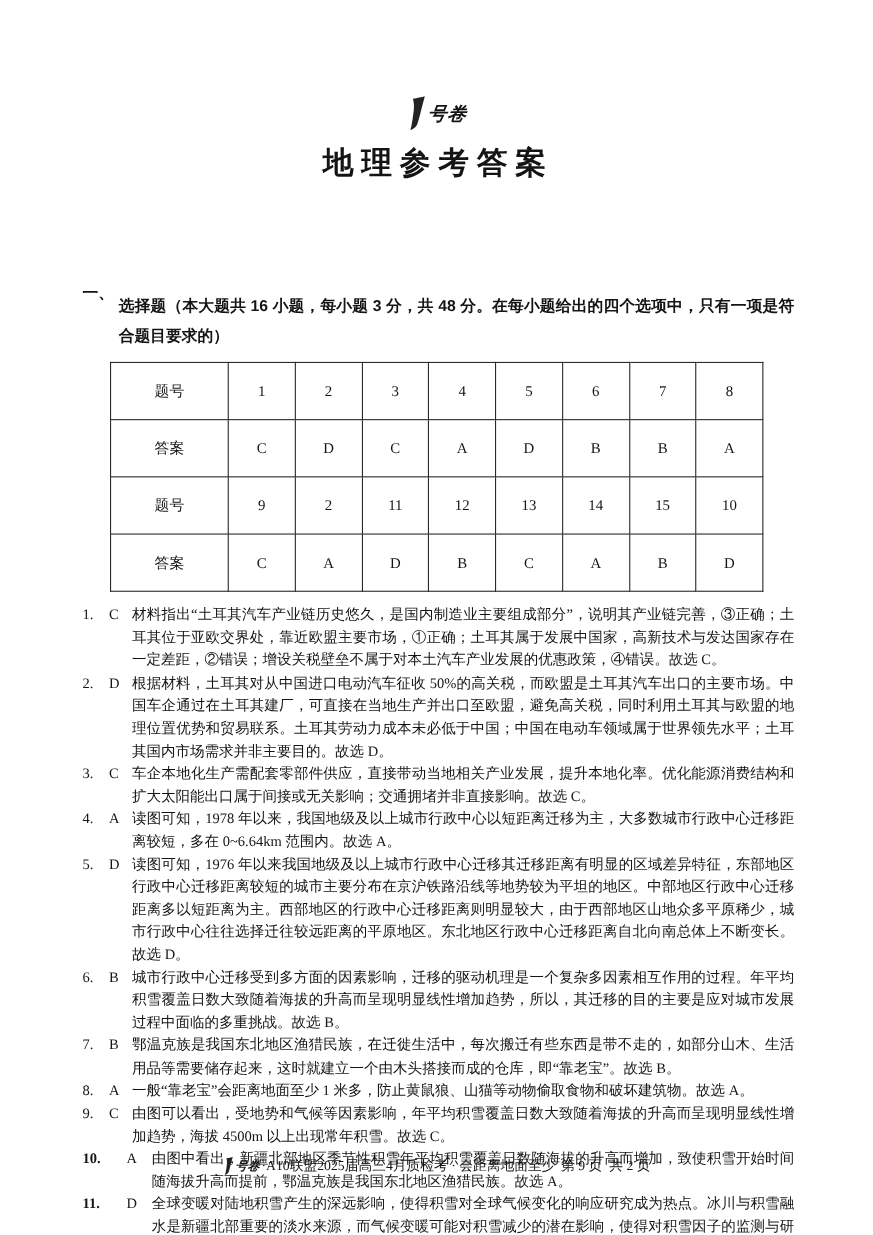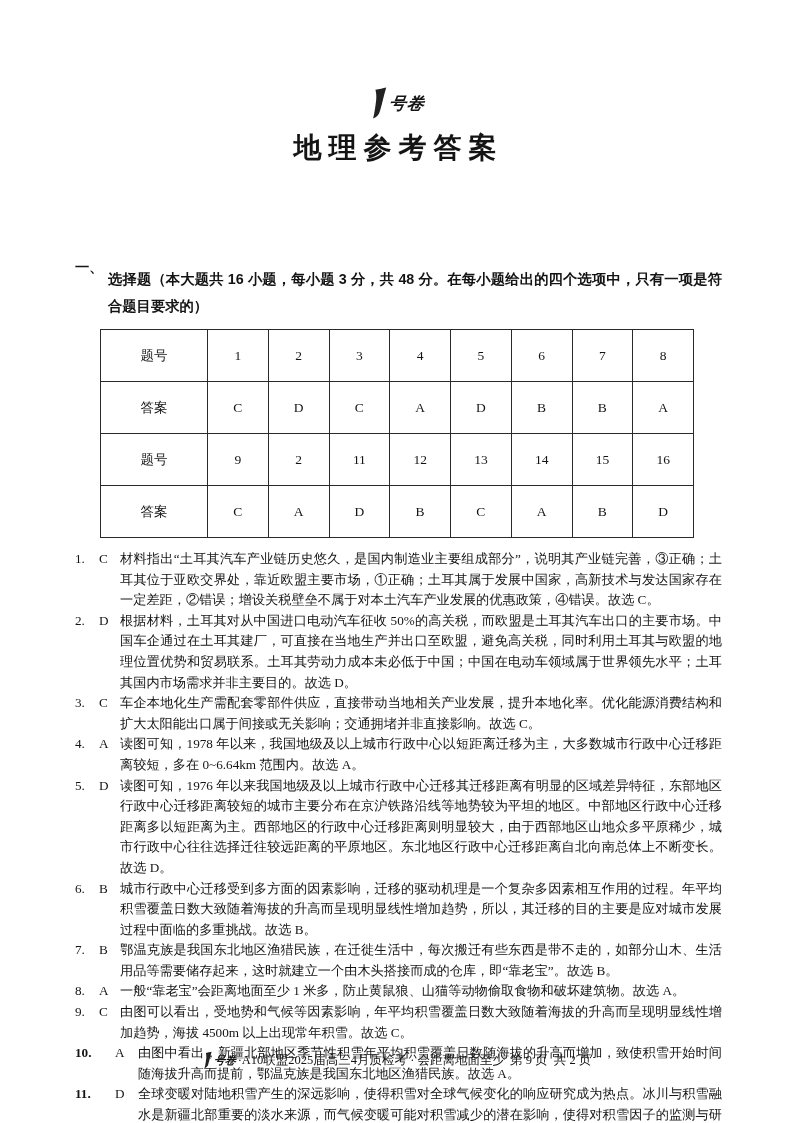--- a/index.html
+++ b/index.html
@@ -150,21 +150,21 @@
       </tr>
       <tr>
         <td class="hdr">题号</td>
         <td>9</td>
         <td>2</td>
         <td>11</td>
         <td>12</td>
         <td>13</td>
         <td>14</td>
         <td>15</td>
-        <td>16</td>
+        <td>10</td>
       </tr>
       <tr>
         <td class="hdr">答案</td>
         <td>C</td>
         <td>A</td>
         <td>D</td>
         <td>B</td>
         <td>C</td>
         <td>A</td>
         <td>B</td>

